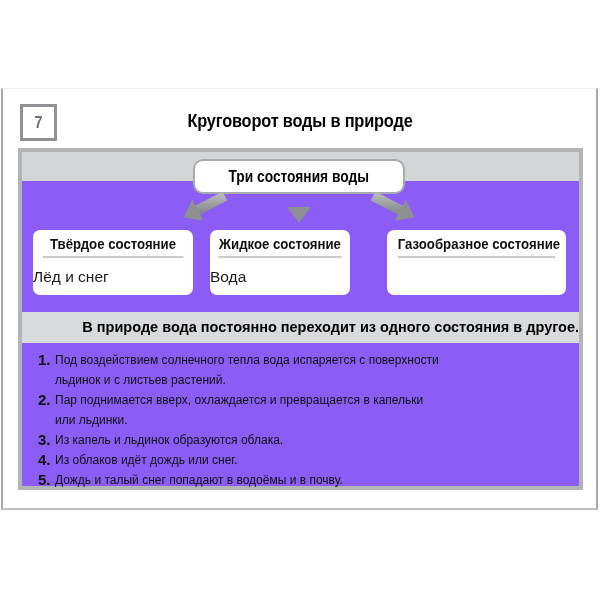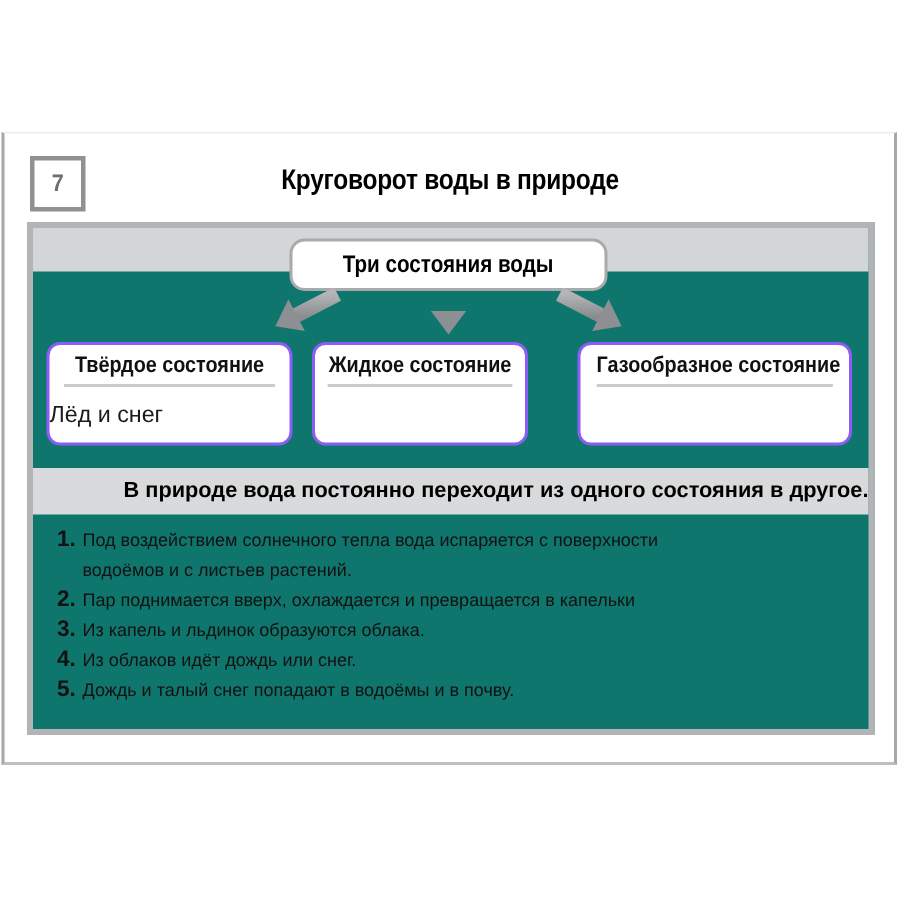--- a/index.html
+++ b/index.html
@@ -22,21 +22,21 @@
   .num-box span { font-weight:bold; font-size:16px; color:#6d6e71; transform:scaleX(0.9); }
 
   .title {
     position:absolute; left:0; top:108px; width:600px; height:26px;
     text-align:center; font-weight:bold; font-size:19px; line-height:26px;
     color:#000; transform:scaleX(0.86); letter-spacing:-0.2px;
   }
 
   .panel {
     position:absolute; left:18px; top:148px; width:565px; height:342px;
-    border:4px solid #b2b4b6; background:#0f766e;
+    border:4px solid #b2b4b6; background:#8b5cf6;
   }
   .strip { position:absolute; left:0; top:0; width:557px; height:29px; background:#d4d5d7; }
 
   .root-box {
     position:absolute; left:171px; top:7px; width:212px; height:35px;
     background:#fff; border:2px solid #a8aaac; border-radius:10px;
     display:flex; align-items:center; justify-content:center;
   }
   .root-box span { font-weight:bold; font-size:16px; color:#000; transform:scaleX(0.86); white-space:nowrap; }
 
@@ -104,37 +104,39 @@
       <line x1="351" y1="4" x2="380" y2="19" stroke="url(#ag)" stroke-width="10" marker-end="url(#ah)"></line>
     </svg>
 
     <div class="states-row">
       <div class="state-box b1">
         <div class="state-title">Твёрдое состояние</div>
         <div class="state-value">Лёд и снег</div>
       </div>
       <div class="state-box b2">
         <div class="state-title">Жидкое состояние</div>
+        <div class="state-value">Вода</div>
       </div>
       <div class="state-box b3">
         <div class="state-title">Газообразное состояние</div>
       </div>
     </div>
 
     <div class="bar">В природе вода постоянно переходит из одного состояния в другое.</div>
 
     <div class="steps">
         <div class="step">
           <span class="num">1.</span>
           <div class="line">Под воздействием солнечного тепла вода испаряется с поверхности</div>
-          <div class="line">водоёмов и с листьев растений.</div>
+          <div class="line">льдинок и с листьев растений.</div>
         </div>
         <div class="step">
           <span class="num">2.</span>
           <div class="line">Пар поднимается вверх, охлаждается и превращается в капельки</div>
+          <div class="line">или льдинки.</div>
         </div>
         <div class="step">
           <span class="num">3.</span>
           <div class="line">Из капель и льдинок образуются облака.</div>
         </div>
         <div class="step">
           <span class="num">4.</span>
           <div class="line">Из облаков идёт дождь или снег.</div>
         </div>
         <div class="step">

